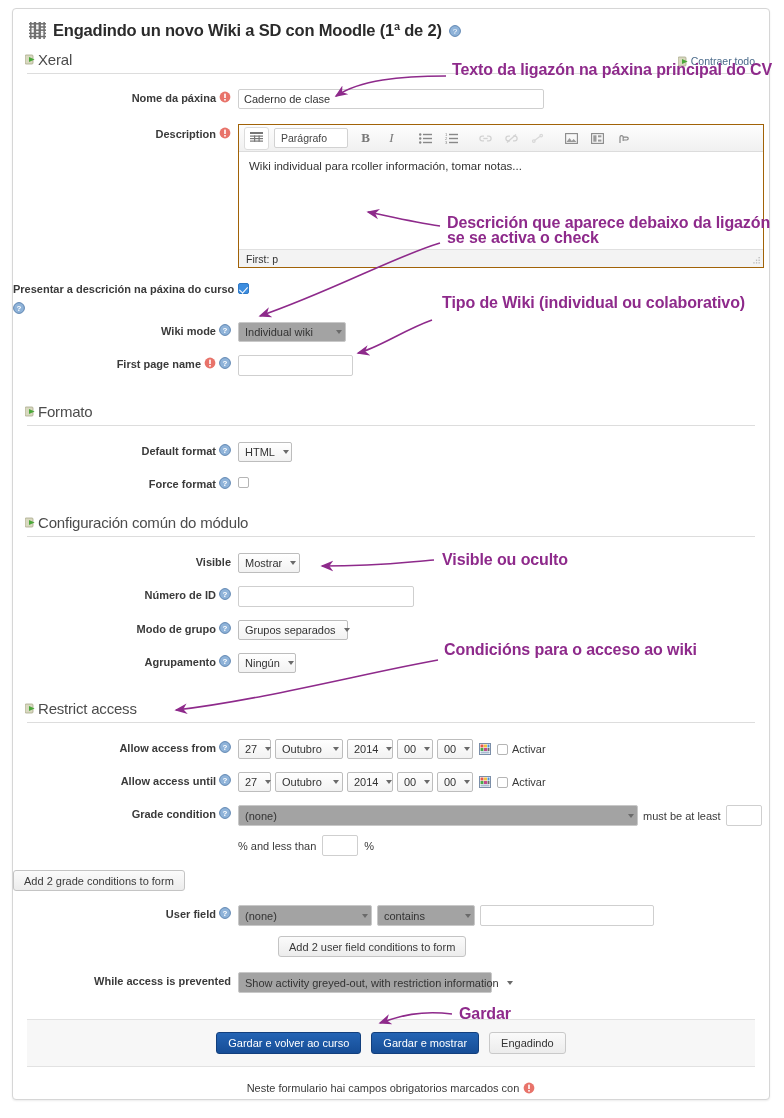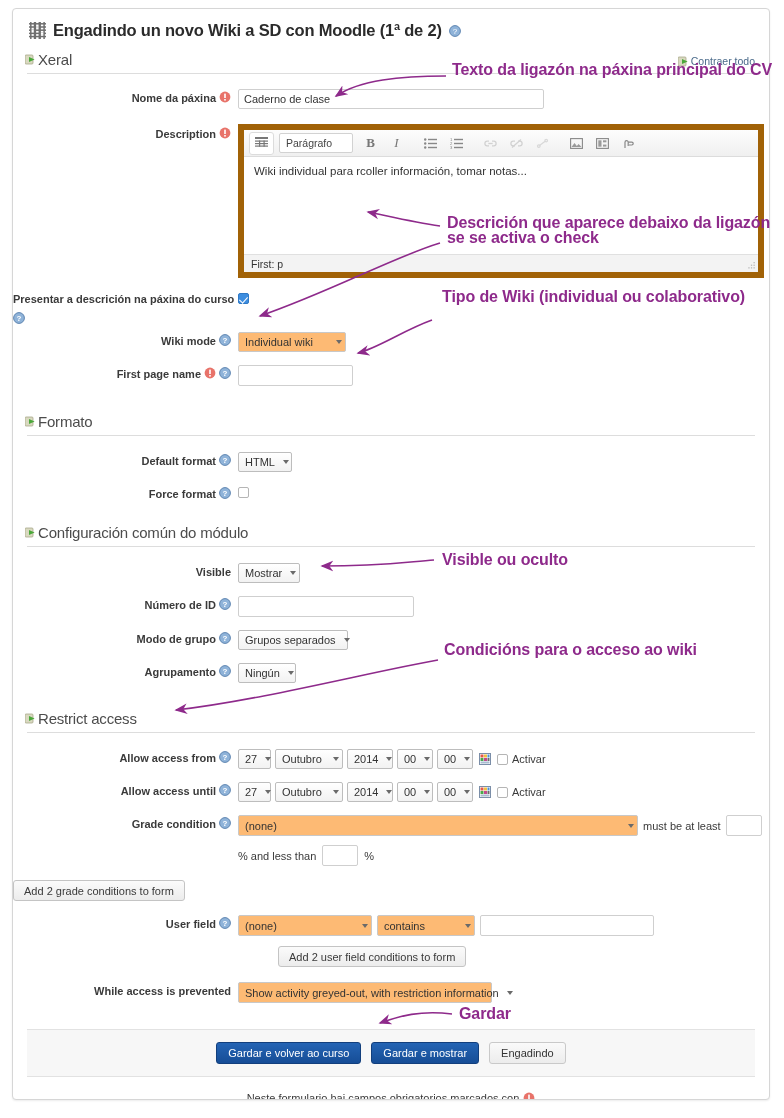--- a/index.html
+++ b/index.html
@@ -54,21 +54,21 @@
     font-family:inherit;font-size:11px;color:#333;padding:0 5px;box-sizing:border-box;
     outline:none;
   }
   .sel{
     display:inline-flex;align-items:center;justify-content:space-between;
     height:20px;box-sizing:border-box;
     border:1px solid #bdbdbd;border-radius:2px;
     background:linear-gradient(#ffffff,#f2f2f2);
     font-size:11px;color:#333;padding:0 3px 0 6px;gap:6px;white-space:nowrap;
   }
-  .sel.flat{background:#fdba74;border:1px solid #c8c8c8;}
+  .sel.flat{background:#a3a3a3;border:1px solid #c8c8c8;}
   .sel .arw{
     width:0;height:0;border-left:3px solid transparent;border-right:3px solid transparent;
     border-top:4px solid #6a6a6a;flex:none;margin-left:2px;
   }
   .cbox{
     width:11px;height:11px;box-sizing:border-box;border:1px solid #b5b5b5;border-radius:2px;
     background:#fff;flex:none;display:inline-block;
   }
   .cbox.on{background:#3d8ddf;border-color:#2f79c6;position:relative;}
   .cbox.on:after{
@@ -77,21 +77,21 @@
   }
   .btn{
     display:inline-flex;align-items:center;justify-content:center;height:21px;
     border:1px solid #c4c4c4;border-radius:3px;
     background:linear-gradient(#fbfbfb,#ececec);
     font-size:11px;color:#3a3a3a;padding:0 10px;box-sizing:border-box;
   }
   .plain{font-size:11px;color:#3a3a3a;}
 
   
-  .editor{width:526px;border:6px solid #a16207;background:#fff;box-sizing:border-box;}
+  .editor{width:526px;border:1px solid #a16207;background:#fff;box-sizing:border-box;}
   .ed-tools{
     display:flex;align-items:center;gap:1px;height:27px;padding:0 5px;box-sizing:border-box;
     background:linear-gradient(#fdfdfd,#f0f0f0);border-bottom:1px solid #dcdcdc;
   }
   .tbtn{
     width:23px;height:21px;display:inline-flex;align-items:center;justify-content:center;
     border:1px solid transparent;border-radius:3px;color:#555;font-size:12px;
   }
   .tbtn.framed{border-color:#dcdcdc;background:#fff;}
   .tbtn.off{opacity:.32;}
@@ -681,16 +681,16 @@
     <path d="M432,320 C404,330 378,348 358,353"></path>
     <path d="M434,560 C406,562 380,566 322,566"></path>
     <path d="M438,660 C370,672 262,700 176,710"></path>
     <path d="M452,1014 C420,1010 400,1016 380,1023"></path>
   </g>
 </svg>
 
 <div class="anno" style="left:452px;top:62px;">Texto da ligazón na páxina principal do CV</div>
 <div class="anno" style="left:447px;top:215px;">Descrición que aparece debaixo da ligazón
 se se activa o check</div>
-<div class="anno" style="left:442px;top:289px;">Tipo de Wiki (individual ou colaborativo)</div>
+<div class="anno" style="left:442px;top:295px;">Tipo de Wiki (individual ou colaborativo)</div>
 <div class="anno" style="left:442px;top:552px;">Visible ou oculto</div>
 <div class="anno" style="left:444px;top:642px;">Condicións para o acceso ao wiki</div>
 <div class="anno" style="left:459px;top:1006px;">Gardar</div>
 
 </body></html>

